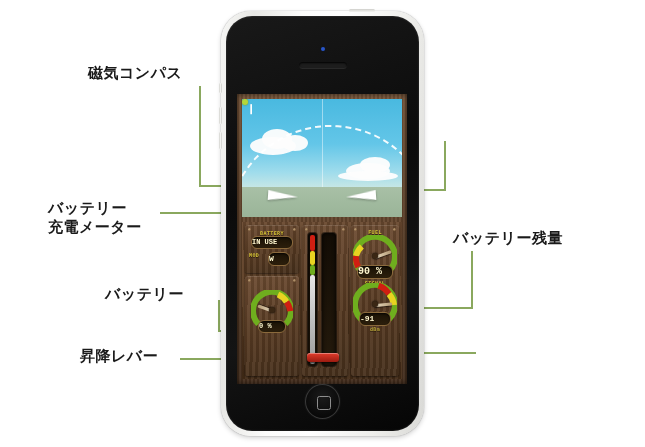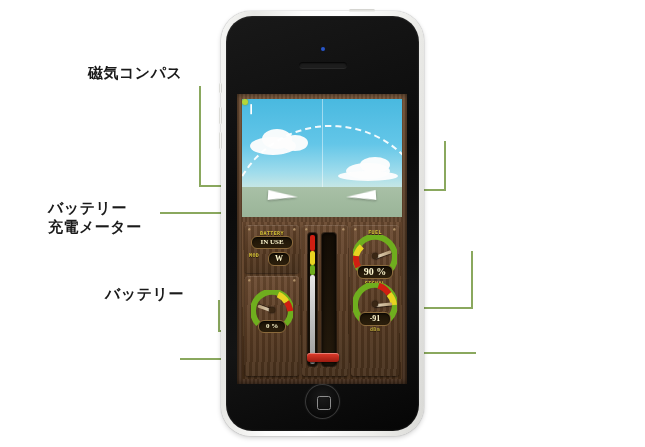--- a/index.html
+++ b/index.html
@@ -87,22 +87,22 @@
   .plate::before{left:3px;} .plate::after{right:3px;}
   #col-left{width:54px;display:flex;flex-direction:column;gap:3px;}
   #col-mid{width:46px;}
   #col-right{flex:1;}
 
   .lbl{position:absolute;width:100%;text-align:center;color:#d8c437;
        font-family:"DejaVu Sans Mono","Liberation Mono",monospace;font-size:5px;font-weight:700;
        letter-spacing:.4px;text-shadow:0 1px 0 #2a1c0c;}
   .lcd{position:absolute;left:50%;transform:translateX(-50%);
        background:linear-gradient(180deg,#1a1205,#2c1f0c);border:1px solid #8b6a3c;border-radius:6px;
-       color:#fff8d0;font-family:Liberation Serif, serif;font-weight:700;
-       text-align:center;box-shadow:inset 0 1px 2px rgba(0,0,0,.8);}
+       color:#fff8d0;font-family:Liberation Mono, monospace;font-weight:700;
+       text-align:left;box-shadow:inset 0 1px 2px rgba(0,0,0,.8);}
 
   .gauge{position:absolute;}
   .needle{position:absolute;background:linear-gradient(90deg,#e9dcc2,#b49a74);
           border-radius:1px;transform-origin:0 50%;box-shadow:0 1px 1px rgba(0,0,0,.5);}
   .hub{position:absolute;border-radius:50%;background:#3a2714;box-shadow:0 0 2px #000;}
 
   
   .slot{position:absolute;background:linear-gradient(180deg,#120c05,#241a0c);
         border-radius:3px;box-shadow:inset 0 0 4px rgba(0,0,0,.95),0 0 0 1px rgba(0,0,0,.5);}
   .tape{position:absolute;border-radius:2px;}
@@ -119,25 +119,27 @@
   <div class="leader h" style="left:199px;top:185px;width:56px;"></div>
 
   <div class="anno" style="left:48px;top:199px;">バッテリー
 充電メーター</div>
   <div class="leader h" style="left:160px;top:212px;width:95px;"></div>
 
   <div class="anno" style="left:105px;top:285px;">バッテリー</div>
   <div class="leader v" style="left:218px;top:300px;height:31px;"></div>
   <div class="leader h" style="left:218px;top:330px;width:40px;"></div>
 
+  <div class="anno" style="left:80px;top:347px;">昇降レバー</div>
   <div class="leader h" style="left:180px;top:358px;width:132px;"></div>
 
   <div class="leader v" style="left:444px;top:141px;height:49px;"></div>
   <div class="leader h" style="left:356px;top:189px;width:90px;"></div>
 
+  <div class="anno r" style="left:453px;top:229px;">バッテリー残量</div>
   <div class="leader v" style="left:471px;top:251px;height:58px;"></div>
   <div class="leader h" style="left:398px;top:307px;width:75px;"></div>
 
   <div class="leader h" style="left:398px;top:352px;width:78px;"></div>
 
   <div id="phone">
     <div class="btn-side" id="silent"></div>
     <div class="btn-side" id="vol-up"></div>
     <div class="btn-side" id="vol-dn"></div>
     <div class="btn-side" id="pwr"></div>

